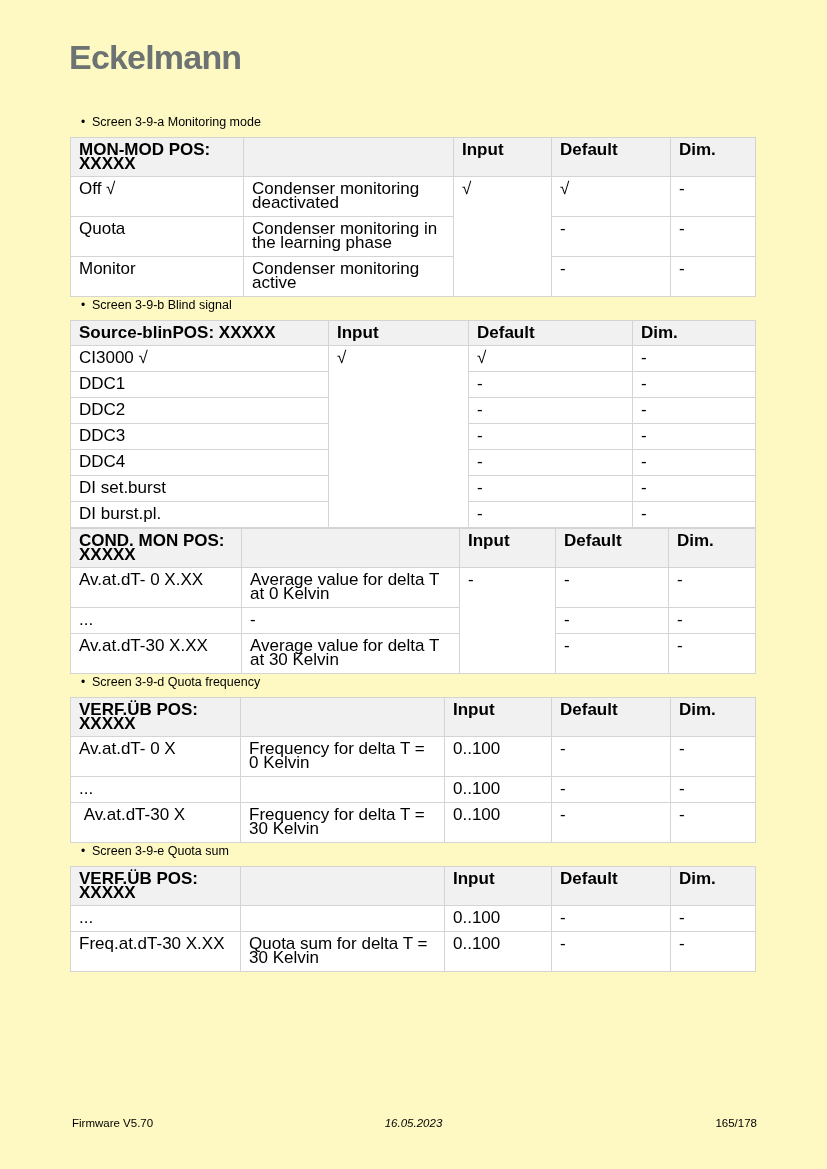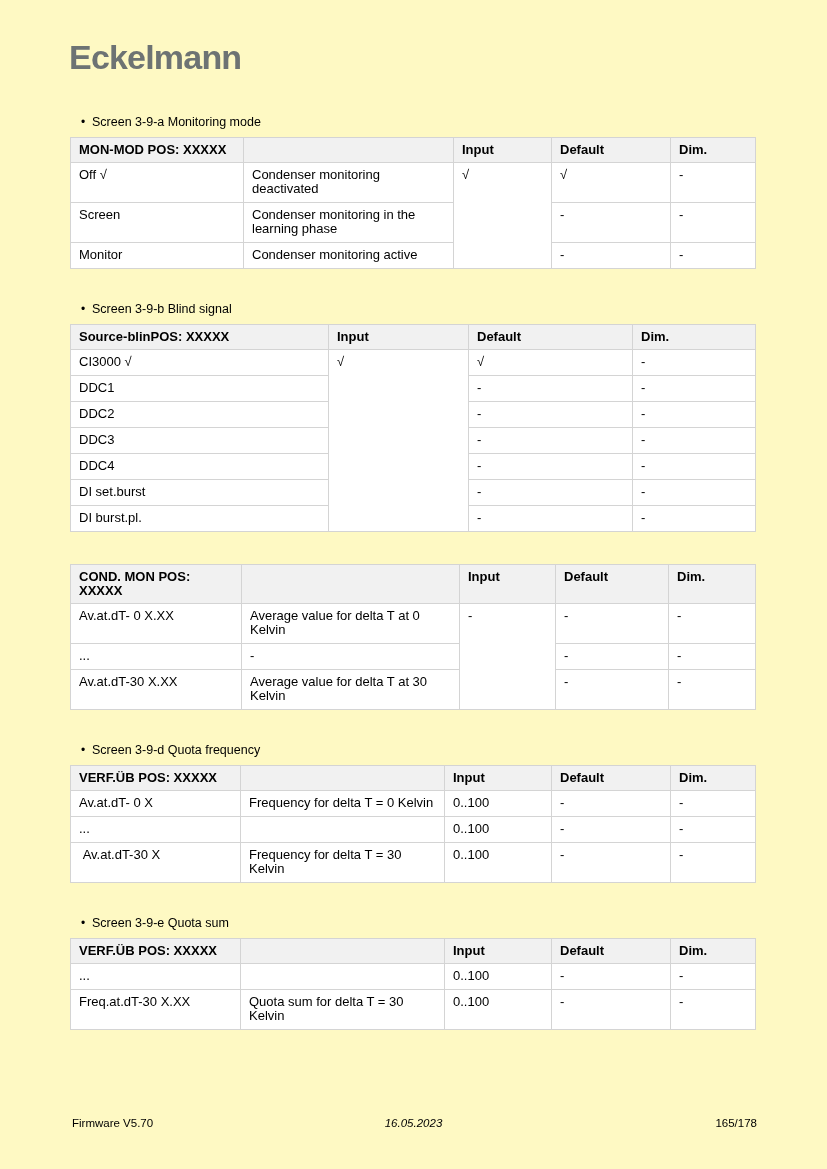--- a/index.html
+++ b/index.html
@@ -24,38 +24,38 @@
     font-weight: bold;
     letter-spacing: -0.8px;
     color: #6d7373;
   }
   .content {
     position: absolute;
     top: 114px;
     left: 70px;
     width: 687px;
   }
-  .section { margin-bottom: 32px; }
+  .section { }
   .section-title {
     font-size: 12.5px;
     line-height: 17px;
     margin-bottom: 6px;
     padding-left: 11px;
     color: #000;
   }
   .section-title .bullet {
     display: inline-block;
     width: 11px;
     font-size: 12px;
   }
   table.param-table {
     width: 685px;
     border-collapse: collapse;
     table-layout: fixed;
-    font-size: 13px;
+    font-size: 17px;
   }
   table.param-table th,
   table.param-table td {
     border: 1px solid #d4d4d4;
     text-align: left;
     vertical-align: top;
     line-height: 14px;
     white-space: pre-wrap;
     overflow: hidden;
   }
@@ -109,21 +109,21 @@
           </thead>
           <tbody>
             <tr>
               <td>Off √</td>
               <td>Condenser monitoring deactivated</td>
               <td rowspan="3">√</td>
               <td>√</td>
               <td>-</td>
             </tr>
             <tr>
-              <td>Screen</td>
+              <td>Quota</td>
               <td>Condenser monitoring in the learning phase</td>
               <td>-</td>
               <td>-</td>
             </tr>
             <tr>
               <td>Monitor</td>
               <td>Condenser monitoring active</td>
               <td>-</td>
               <td>-</td>
             </tr>

